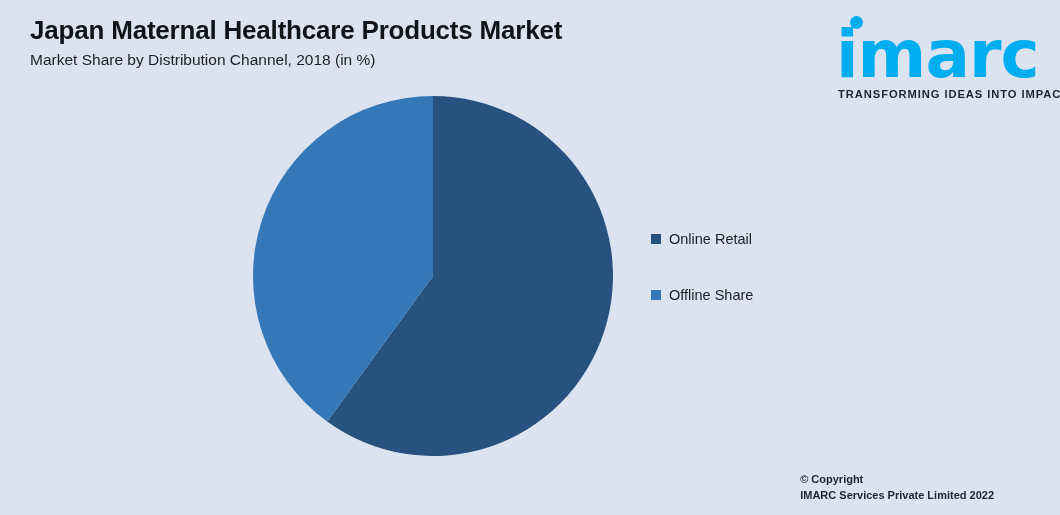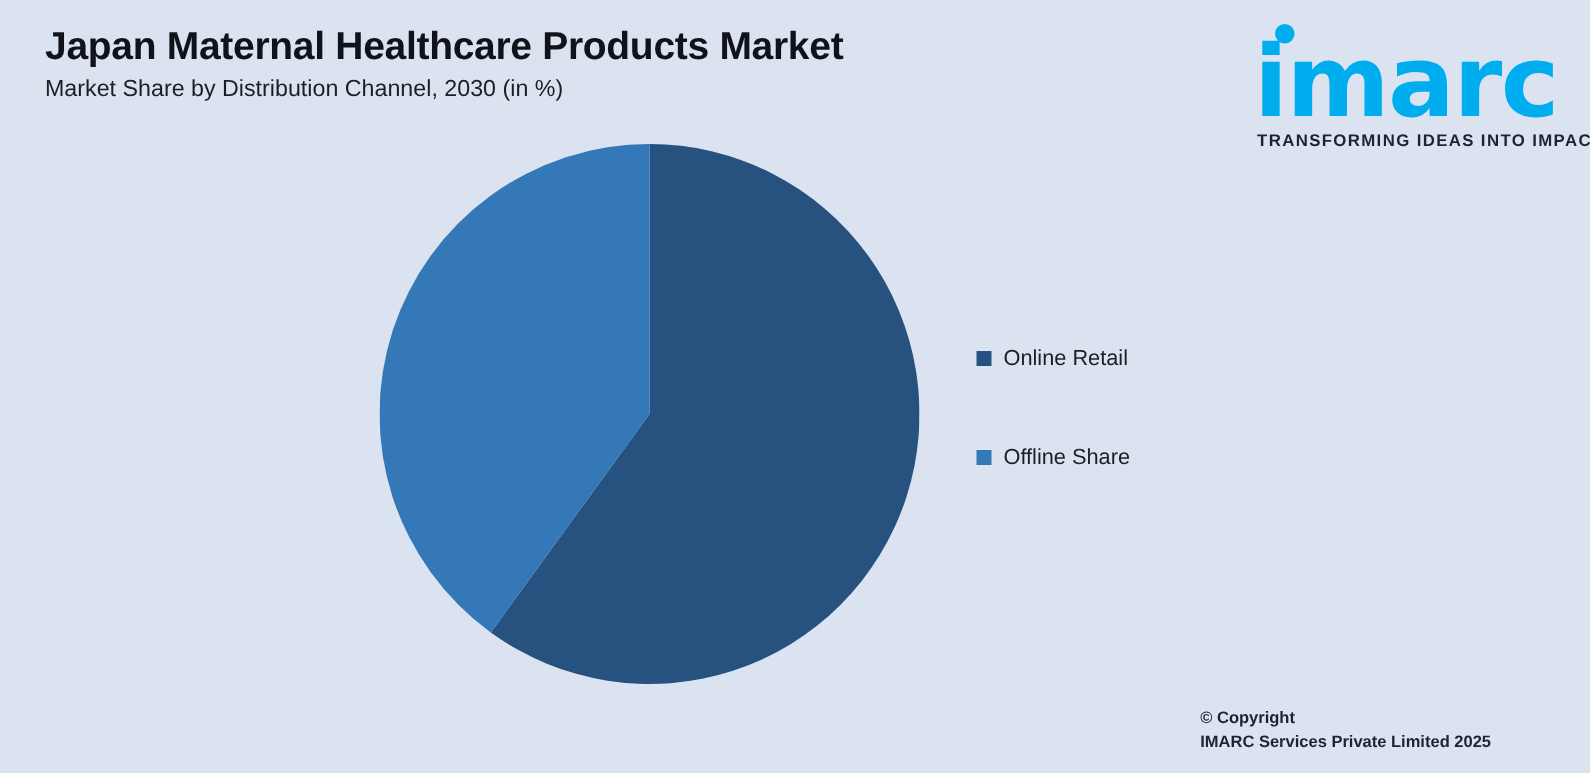--- a/index.html
+++ b/index.html
@@ -100,21 +100,21 @@
   
   .legend {
     position: absolute;
     left: 651px;
     top: 228px;
   }
   .legend-item {
     display: flex;
     align-items: center;
     height: 22px;
-    margin-bottom: 44px;
+    margin-bottom: 34px;
   }
   .legend-item:last-child { margin-bottom: 0; }
   .legend-swatch {
     width: 10px;
     height: 10px;
     flex: 0 0 10px;
     margin-right: 8px;
   }
   .legend-label {
     font-size: 14.5px;
@@ -134,21 +134,21 @@
     line-height: 16px;
   }
   .footer div { white-space: nowrap; }
 </style>
 </head>
 <body>
 
 <div id="canvas">
 
   <div class="title">Japan Maternal Healthcare Products Market</div>
-  <div class="subtitle">Market Share by Distribution Channel, 2030 (in %)</div>
+  <div class="subtitle">Market Share by Distribution Channel, 2018 (in %)</div>
 
   <div class="logo-wrap">
     <div class="logo-dot"></div>
     <div class="logo-word">imarc</div>
     <div class="logo-tag">TRANSFORMING IDEAS INTO IMPACT</div>
   </div>
 
   <div class="pie-area">
     <svg id="pie-svg" viewBox="0 0 360 360">
         <path d="M 180 180 L 180 0 A 180 180 0 1 1 74.19865458735485 325.62305898749054 Z" fill="#27527f"></path>
@@ -162,16 +162,16 @@
         <span class="legend-label">Online Retail</span>
       </div>
       <div class="legend-item">
         <span class="legend-swatch" style="background: rgb(52, 120, 184);"></span>
         <span class="legend-label">Offline Share</span>
       </div>
     </div>
 
   <div class="footer">
     <div>© Copyright</div>
-    <div>IMARC Services Private Limited 2025</div>
+    <div>IMARC Services Private Limited 2022</div>
   </div>
 
 </div>
 
 </body></html>

